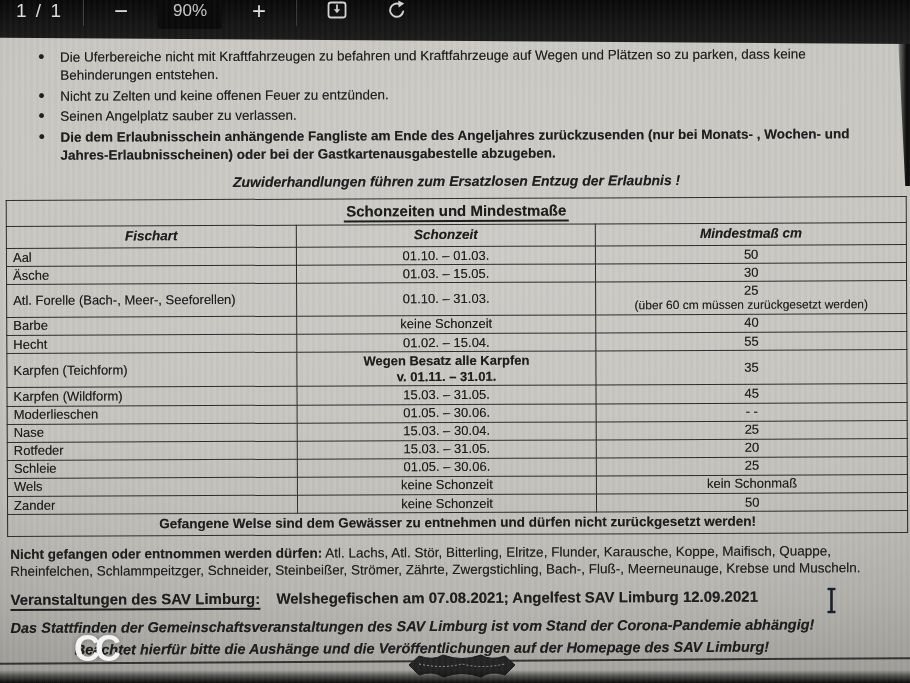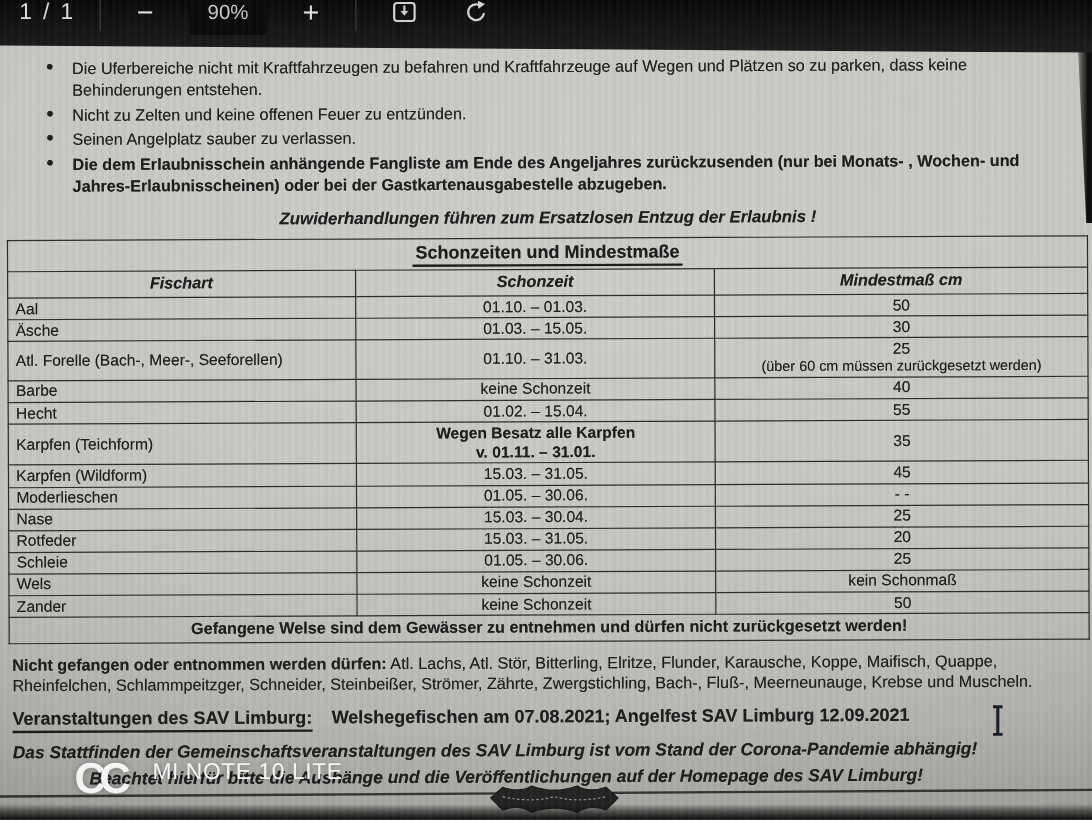--- a/index.html
+++ b/index.html
@@ -81,22 +81,22 @@
   .t-footer{text-align:center;font-weight:bold;font-size:13.5px;padding:2px !important;}
   .protected{margin-top:9px;font-size:13.5px;line-height:1.3;padding-right:4px;}
   .protected .lead{font-weight:bold;}
   .events{margin-top:10px;font-size:15px;font-weight:bold;white-space:nowrap;}
   .events .ev-head{border-bottom:2px solid #1c1c1c;padding-bottom:1px;}
   .events .ev-text{margin-left:12px;}
   .corona{margin-top:9px;font-weight:bold;font-style:italic;font-size:14.5px;line-height:1.55;}
   .corona .l2{margin-left:64px;display:block;}
   
   .watermark{
-    position:absolute;left:62px;bottom:16px;z-index:10;
-    display:flex;gap:18px;color:#f3f3f3;
+    position:absolute;left:74px;bottom:16px;z-index:10;
+    display:flex;align-items:center;color:#f3f3f3;
     text-shadow:0 0 5px rgba(0,0,0,0.30);
   }
   .cc-logo{font-size:36px;font-weight:bold;letter-spacing:-5px;line-height:1;padding-right:5px;}
   .wm-lines{font-size:19px;line-height:1.32;letter-spacing:0.5px;}
   
   .ibeam{position:absolute;left:824px;top:587px;z-index:7;}
   .stamp{position:absolute;left:403px;top:651px;z-index:6;}
 </style>
 </head>
 <body>
@@ -320,17 +320,17 @@
     <path d="M16 13 Q40 18 59 13 Q78 18 102 13" fill="none" stroke="#9a9a96" stroke-width="1" stroke-dasharray="2 2"></path>
   </svg>
 </div>
 
 <div class="page-fold-line"></div>
 <div class="bottom-edge"></div>
 
 <div class="watermark">
   <span class="cc-logo">CC</span>
   <span class="wm-lines">
-    <span>MI NOTE 10 LITE</span><br>
+    <br>
   </span>
 </div>
 
 <div class="photo-overlay"></div>
 
 </body></html>

